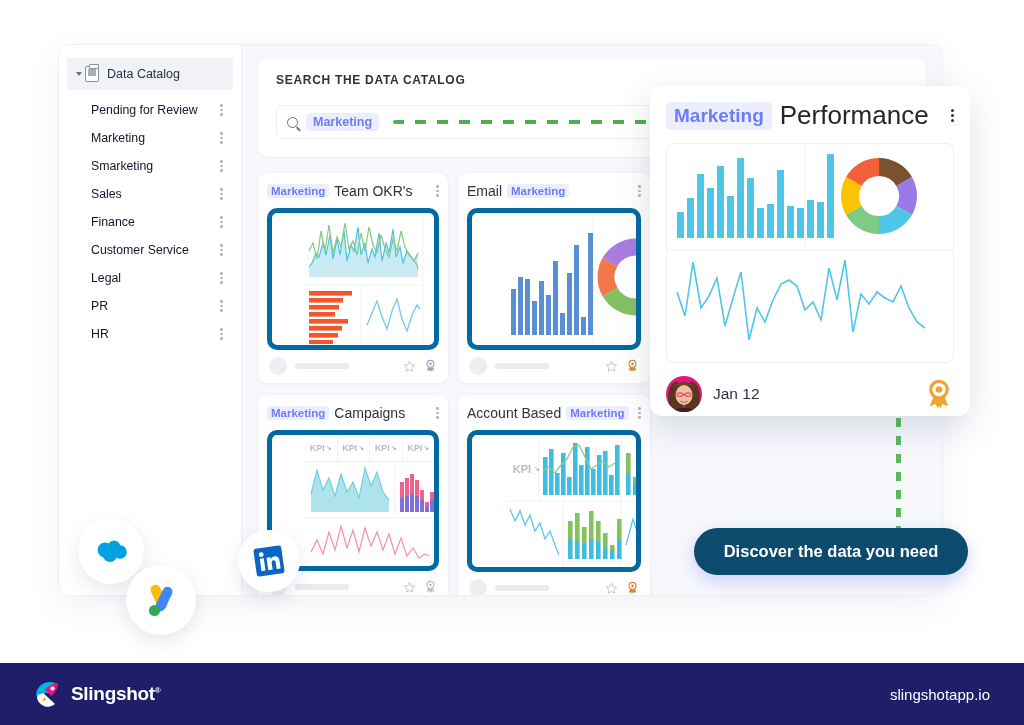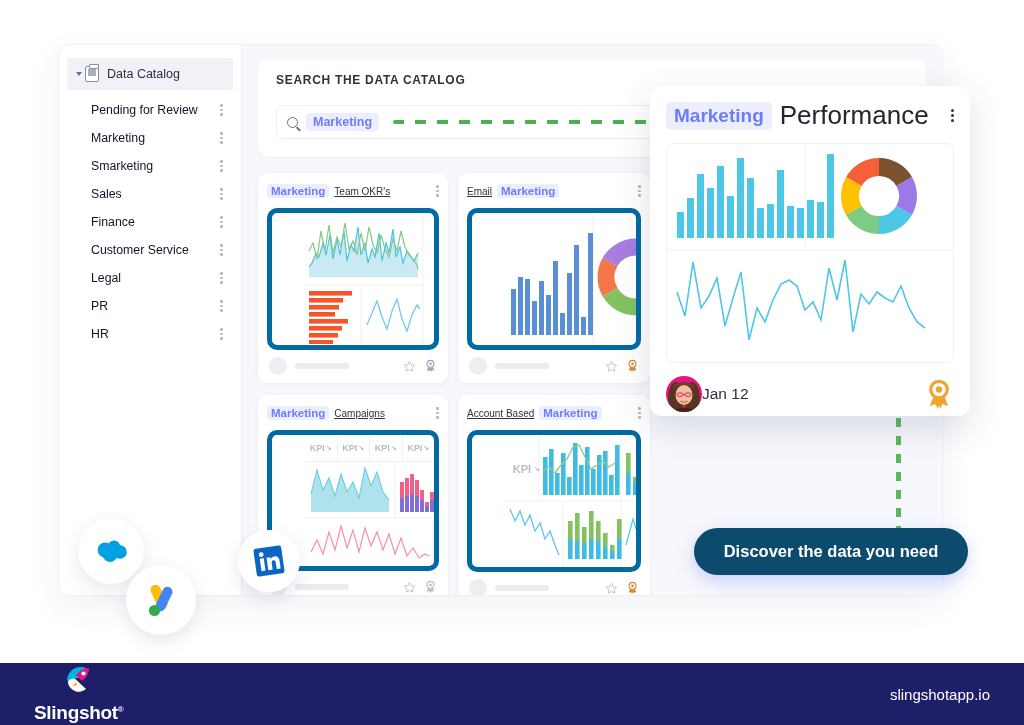--- a/index.html
+++ b/index.html
@@ -169,21 +169,21 @@
     border-radius: 9px;
     padding: 9px 9px 6px 9px;
     box-shadow: 0 1px 4px rgba(60,70,120,0.07);
   }
   .card-head {
     display: flex; align-items: center;
     gap: 5px;
     margin-bottom: 8px;
     height: 18px;
   }
-  .card-title-plain { font-size: 10px; color: #2e3140; white-space: nowrap; text-decoration: underline; }
+  .card-title-plain { font-size: 14px; color: #2e3140; white-space: nowrap; }
   .card-tag {
     background: #eceeff; color: #6c7dfa;
     font-weight: bold; border-radius: 3px;
     padding: 1px 4px; font-size: 11.5px;
     white-space: nowrap;
   }
   .card-head .kebab { margin-left: auto; }
   .card-body {
     border: 5px solid #0369a1;
     border-radius: 10px;
@@ -221,20 +221,21 @@
   }
   #perf-title { font-size: 26px; color: #23262f; }
   #perf-head .kebab { margin-left: auto; }
   #perf-body {
     border: 1px solid #eef0f5;
     border-radius: 8px;
     overflow: hidden;
   }
   #perf-foot {
     display: flex; align-items: center;
+    gap: 11px;
     padding-top: 13px;
   }
   #perf-date { font-size: 15.5px; color: #2e3140; }
   #perf-foot .medal-wrap { margin-left: auto; }
 
   
   #connector {
     position: absolute;
     left: 896px; top: 418px;
     width: 5px; height: 116px;
@@ -277,21 +278,21 @@
   
   #brandbar {
     position: absolute;
     left: 0; top: 663px;
     width: 1024px; height: 62px;
     background: #1e1f68;
     display: flex;
     align-items: center;
     padding: 0 34px;
   }
-  #brand-left { display: flex; align-items: center; gap: 9px; flex-direction: column; }
+  #brand-left { display: flex; align-items: center; gap: 9px; }
   #brand-name {
     color: #fff; font-size: 19px; font-weight: bold;
     letter-spacing: -0.3px;
   }
   #brand-name sup { font-size: 8px; vertical-align: super; }
   #brand-url { margin-left: auto; color: #fff; font-size: 15px; }
 </style>
 </head>
 <body>
 

